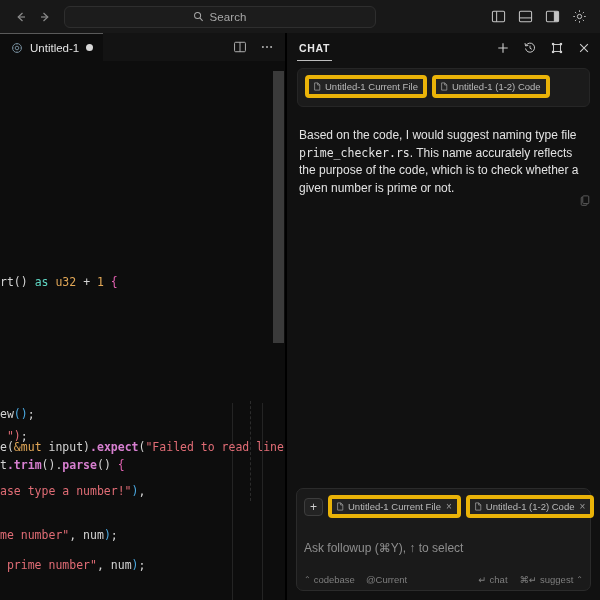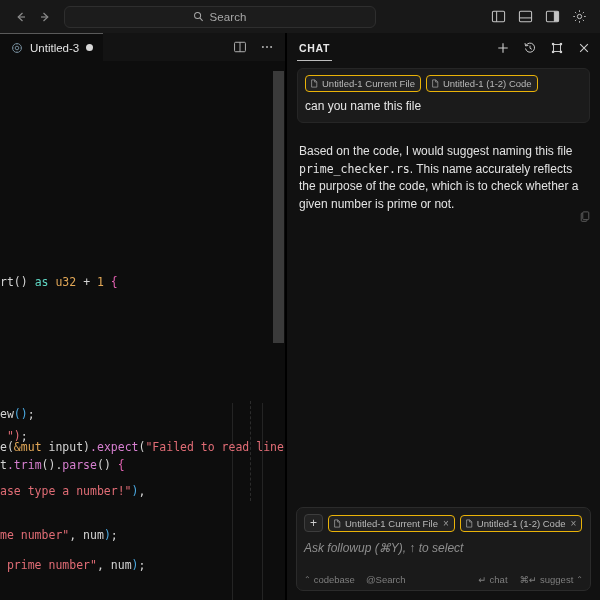--- a/index.html
+++ b/index.html
@@ -165,21 +165,21 @@
     background: none;
     border-left: 1px dashed #2c2c2c;
   }
 
   
   .t-plain  { color: #d4d4d4; }
   .t-kw     { color: #5fd7c4; }
   .t-type   { color: #e3a857; margin-top: 32px; }
   .t-num    { color: #e3a857; }
   .t-brace  { color: #e060b0; }
-  .t-fn     { color: #d77fd0; }
+  .t-fn     { color: #d77fd0; font-weight: bold; }
   .t-str    { color: #e06c75; }
   .t-paren  { color: #4aa8e0; }
   .t-mut    { color: #e3a857; }
 
   .editor-scroll-v {
     position: absolute;
     right: 0; top: 0;
     width: 13px;
     height: 529px;
     background: transparent;
@@ -261,21 +261,21 @@
     display: flex;
     align-items: center;
     gap: 5px;
     flex-wrap: wrap;
   }
   .pill {
     display: inline-flex;
     align-items: center;
     gap: 4px;
     background: #232323;
-    border: 1px solid #eab308;
+    border: 4px solid #eab308;
     border-radius: 4px;
     padding: 1px 5px 1px 4px;
     font-size: 9.5px;
     color: #b9b9b9;
     white-space: nowrap;
     cursor: pointer;
     line-height: 13px;
     justify-content: center;
   }
   .pill-file-icon {
@@ -347,25 +347,24 @@
     display: flex;
     align-items: center;
     justify-content: center;
     color: #cfcfcf;
     font-size: 12px;
     cursor: pointer;
     flex: 0 0 auto;
     line-height: 1;
   }
   .input-placeholder {
-    margin-top: 9px;
+    margin-top: 23px;
     font-size: 12px;
     color: #8e8e8e;
     line-height: 15px;
-    font-style: italic;
   }
   .input-footer {
     margin-top: 18px;
     display: flex;
     align-items: center;
     font-size: 9.5px;
     color: #7e7e7e;
   }
   .if-left {
     display: flex;
@@ -459,21 +458,21 @@
 
     <div class="tabbar">
       <div class="tab">
         <span class="tab-icon">
           <svg width="12" height="12" viewBox="0 0 14 14" fill="none" stroke="#7e98a8" stroke-width="1">
             <circle cx="7" cy="7" r="5.2"></circle>
             <circle cx="7" cy="7" r="2.1"></circle>
             <path d="M7 1.8 v1.1 M7 11.1 v1.1 M1.8 7 h1.1 M11.1 7 h1.1"></path>
           </svg>
         </span>
-        <span class="tab-title">Untitled-3</span>
+        <span class="tab-title">Untitled-1</span>
         <span class="tab-dirty"></span>
       </div>
       <div class="tab-actions">
         <div class="tab-action">
           <svg width="14" height="14" viewBox="0 0 16 16" fill="none" stroke="currentColor" stroke-width="1.1">
             <rect x="1.8" y="2.6" width="12.4" height="10.8" rx="1.2"></rect>
             <path d="M8 2.6 V13.4"></path>
           </svg>
         </div>
         <div class="tab-action">
@@ -550,25 +549,24 @@
             <div class="pill">
               <span class="pill-file-icon">
                 <svg width="8" height="9" viewBox="0 0 10 11" fill="none" stroke="currentColor" stroke-width="1">
                   <path d="M2 1 h4 l2.5 2.5 V10 H2 Z"></path>
                   <path d="M5.8 1 V3.6 H8.4"></path>
                 </svg>
               </span>
               <span>Untitled-1 (1-2)  Code</span>
             </div>
           </div>
-        <div class="user-text">can you name this file</div>
       </div>
 
       <div class="assistant-msg">
-        <div class="assistant-text"><span>Based on the code, I would suggest naming this file</span>
+        <div class="assistant-text"><span>Based on the code, I would suggest naming type file</span>
           <span class="code-inline">prime_checker.rs</span><span>. This name accurately reflects the purpose of the code, which is to check whether a given number is prime or not.</span></div>
         <div class="copy-btn">
           <svg width="12" height="12" viewBox="0 0 14 14" fill="none" stroke="currentColor" stroke-width="1.1">
             <rect x="4.4" y="2.2" width="7" height="9" rx="1"></rect>
             <path d="M9.2 11.6 v.6 a1 1 0 0 1 -1 1 H3.6 a1 1 0 0 1 -1 -1 V4.6 a1 1 0 0 1 1 -1 h.6"></path>
           </svg>
         </div>
       </div>
 
     </div>
@@ -600,21 +598,21 @@
               </div>
             </div>
         </div>
         <div class="input-placeholder">Ask followup (⌘Y), ↑ to select</div>
         <div class="input-footer">
           <div class="if-left">
             <span class="if-item">
                 <span class="caret">⌃</span>
                 <span>codebase</span>
               </span>
-            <span class="if-item">@Search</span>
+            <span class="if-item">@Current</span>
           </div>
           <div class="if-right">
             <span class="if-item">
                 <span class="mono-key">↵</span>
                 <span>chat</span>
               </span>
             <span class="if-item">
                 <span class="mono-key">⌘↵</span>
                 <span>suggest</span>
                 <span class="caret">⌃</span>

